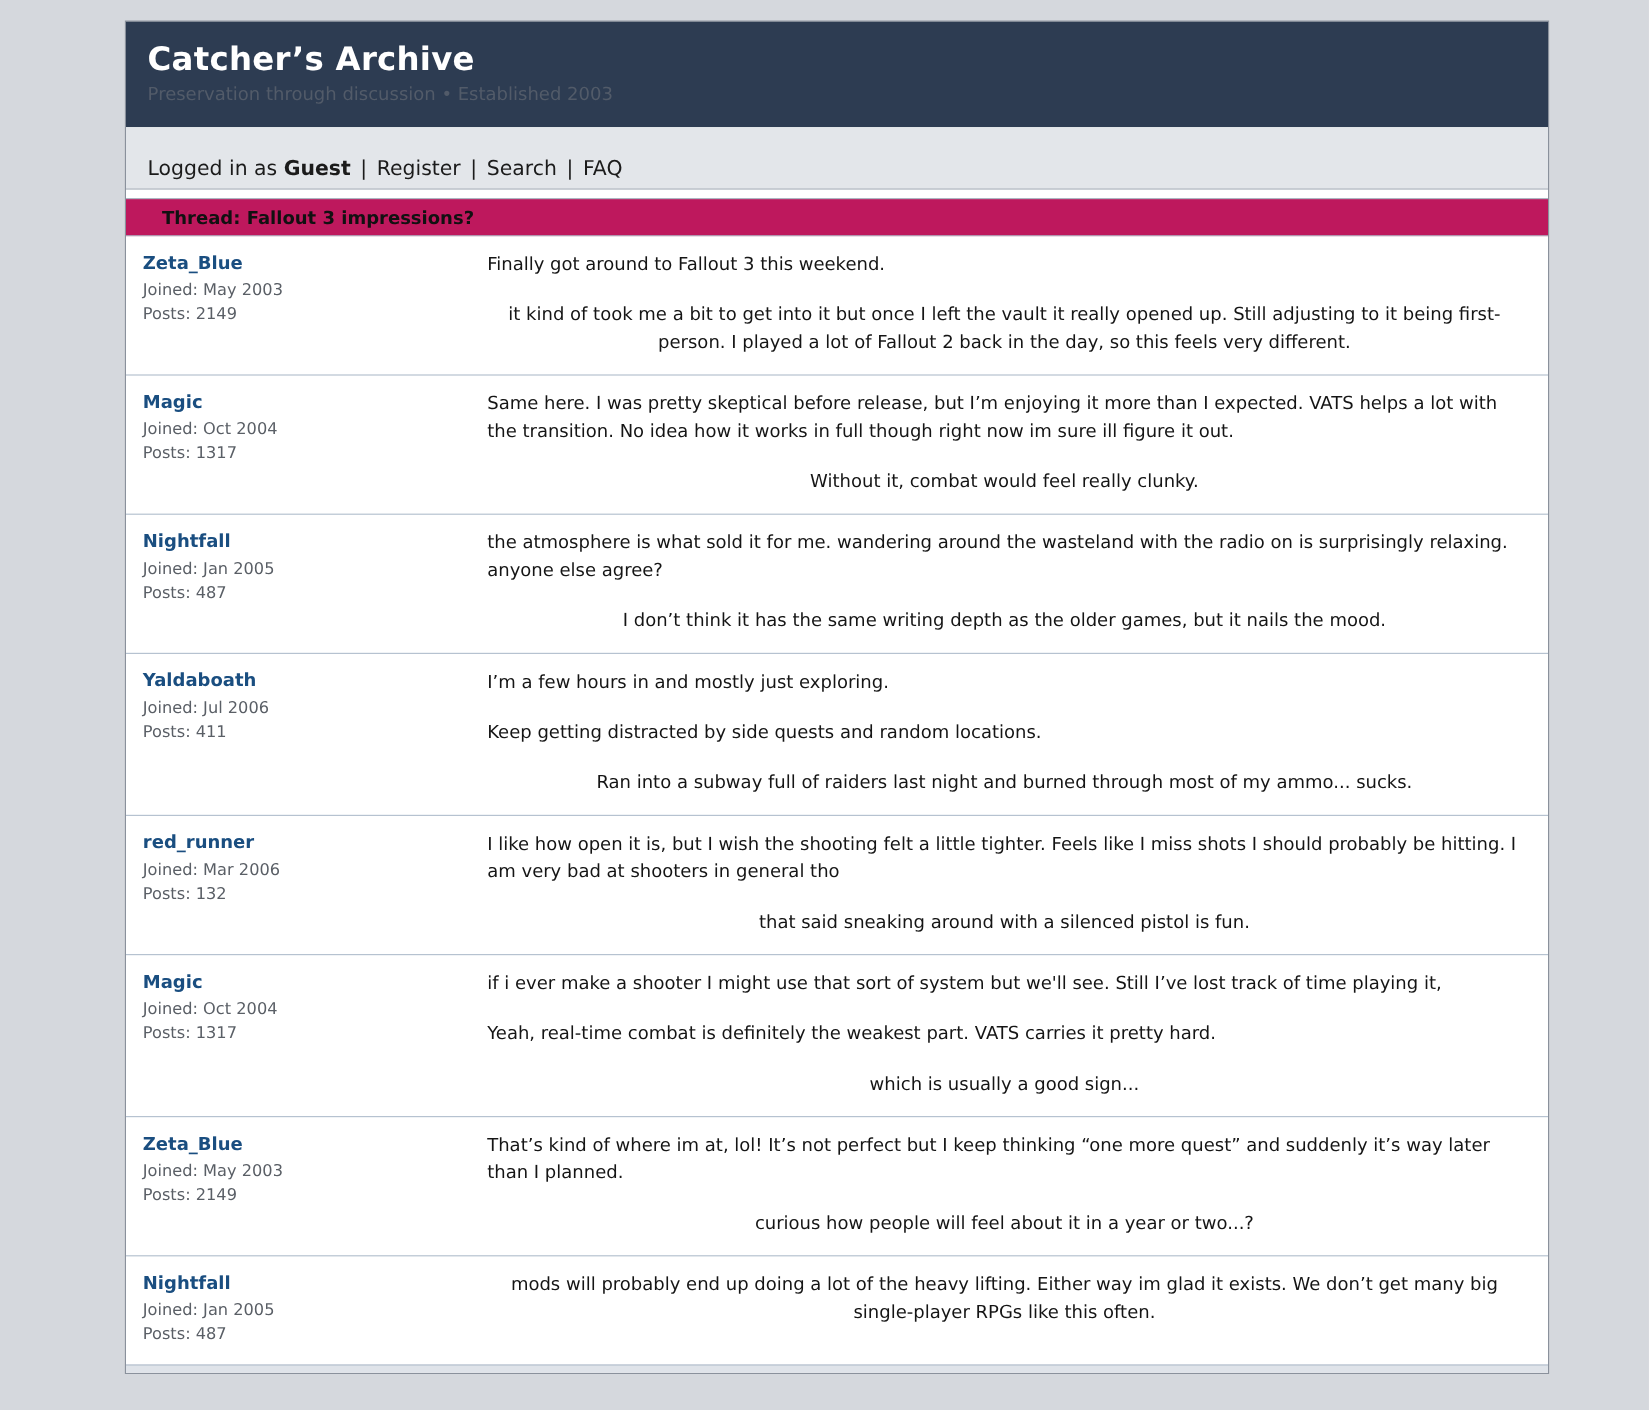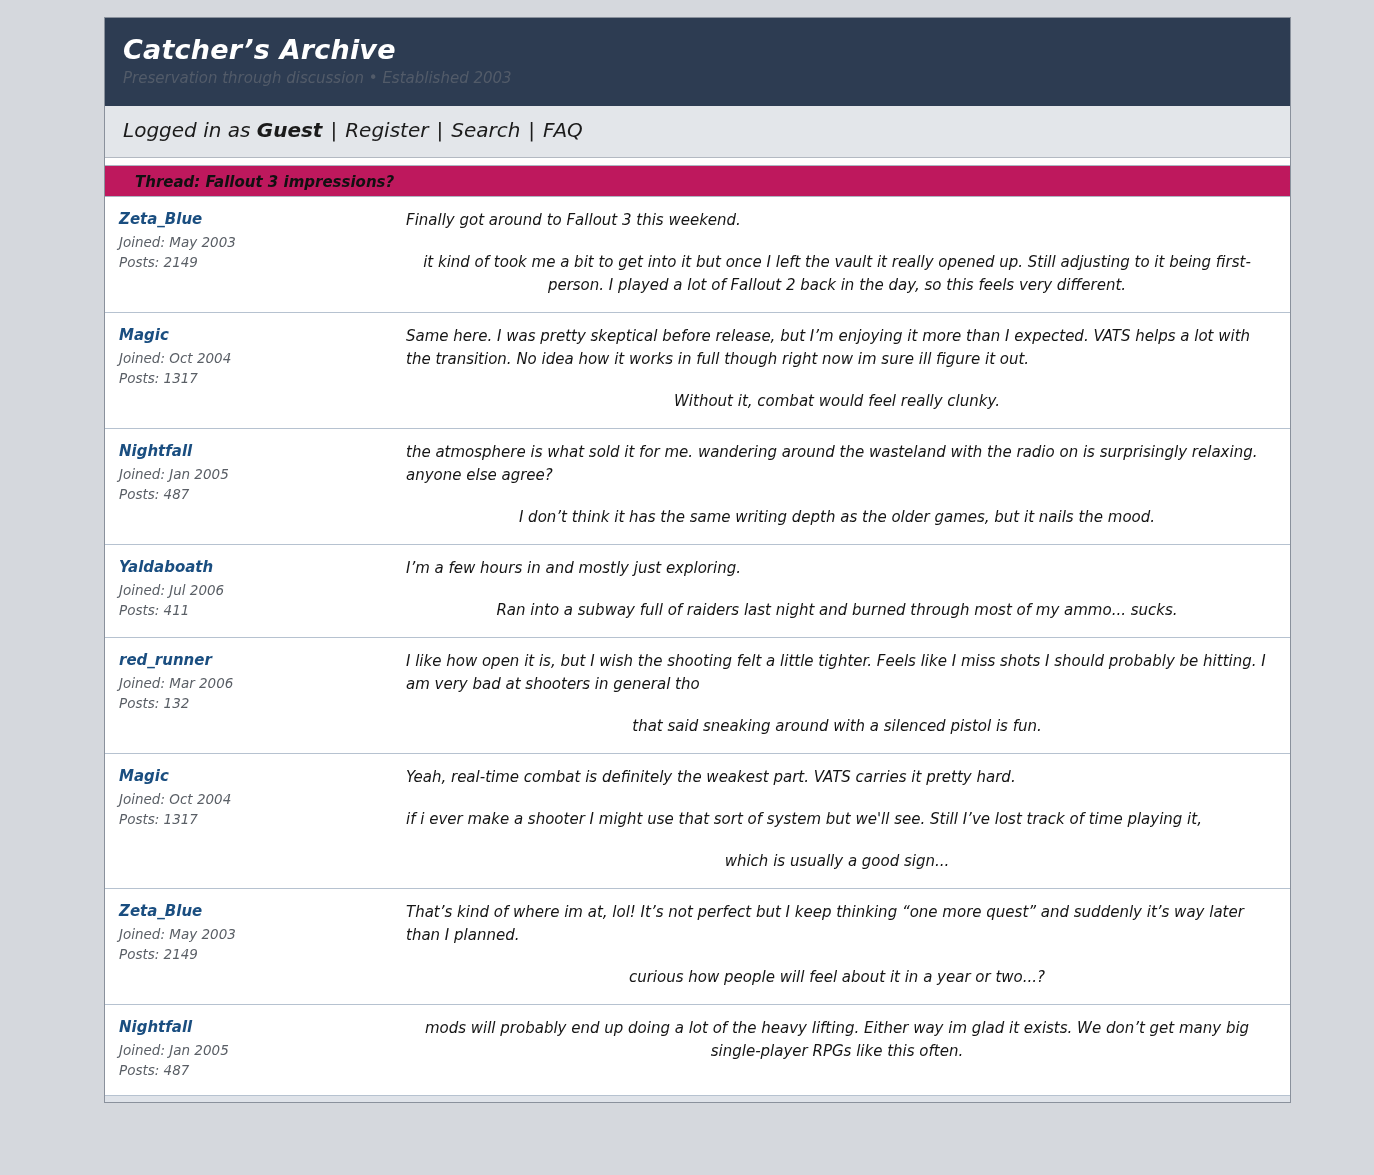--- a/index.html
+++ b/index.html
@@ -8,21 +8,20 @@
     overflow: hidden;
     background: #d5d8dd;
     font-family: "DejaVu Sans", "Liberation Sans", sans-serif;
     color: #1a1a1a;
   }
   .forum-container {
     margin: 17px 0 0 104px;
     width: 1187px;
     background: #ffffff;
     border: 1px solid #8a919c;
-    font-style: italic;
   }
   
   .site-header {
     background: #2d3c52;
     padding: 15px 18px 15px 18px;
     height: 88px;
   }
   .site-title {
     color: #ffffff;
     font-size: 27px;
@@ -32,22 +31,22 @@
   }
   .site-tagline {
     color: #525b69;
     font-size: 15px;
     margin-top: 3px;
   }
   
   .user-nav {
     background: #e3e6ea;
     border-bottom: 1px solid #b3b9c2;
-    padding: 12px 18px;
-    font-size: 20px;
+    padding: 25px 18px;
+    font-size: 17px;
     height: 52px;
     color: #1b1b1b;
     white-space: pre;
   }
   .user-nav .bold { font-weight: bold; }
   .nav-sep { margin: 0 8px; color: #1b1b1b; }
   .nav-link { color: #1b1b1b; text-decoration: none; cursor: pointer; }
   
   .thread-title-bar {
     margin-top: 7px;
@@ -157,20 +156,21 @@
   </div>
 
   <div class="post-row">
     <div class="post-left">
       <a class="post-author">Yaldaboath</a>
       <div class="post-meta">Joined: Jul 2006</div>
       <div class="post-meta">Posts: 411</div>
     </div>
     <div class="post-body">
           <p>I’m a few hours in and mostly just exploring.</p>
+          <p>Keep getting distracted by side quests and random locations.</p>
           <p>Ran into a subway full of raiders last night and burned through most of my ammo... sucks.</p>
         </div>
   </div>
 
   <div class="post-row">
     <div class="post-left">
       <a class="post-author">red_runner</a>
       <div class="post-meta">Joined: Mar 2006</div>
       <div class="post-meta">Posts: 132</div>
     </div>
@@ -180,22 +180,22 @@
         </div>
   </div>
 
   <div class="post-row">
     <div class="post-left">
       <a class="post-author">Magic</a>
       <div class="post-meta">Joined: Oct 2004</div>
       <div class="post-meta">Posts: 1317</div>
     </div>
     <div class="post-body">
+          <p>if i ever make a shooter I might use that sort of system but we'll see. Still I’ve lost track of time playing it,</p>
           <p>Yeah, real-time combat is definitely the weakest part. VATS carries it pretty hard.</p>
-          <p>if i ever make a shooter I might use that sort of system but we'll see. Still I’ve lost track of time playing it,</p>
           <p>which is usually a good sign...</p>
         </div>
   </div>
 
   <div class="post-row">
     <div class="post-left">
       <a class="post-author">Zeta_Blue</a>
       <div class="post-meta">Joined: May 2003</div>
       <div class="post-meta">Posts: 2149</div>
     </div>

